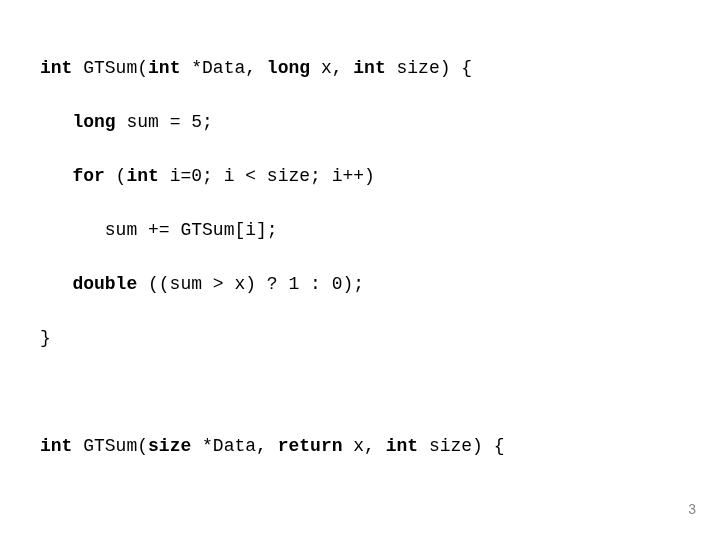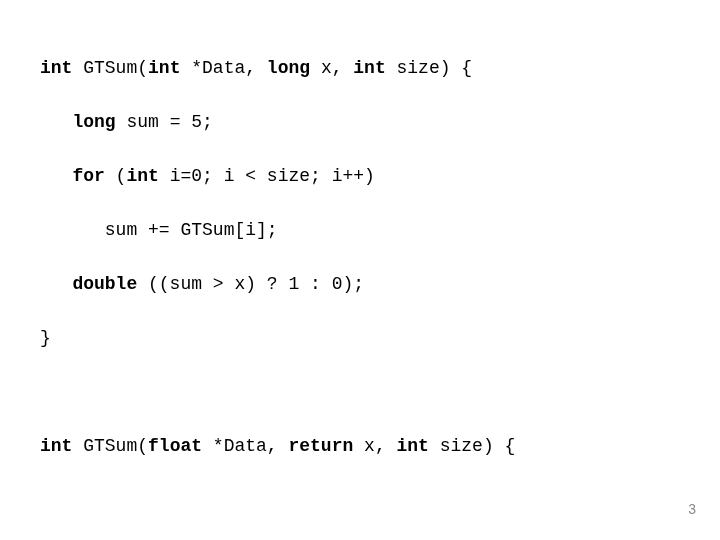--- a/index.html
+++ b/index.html
@@ -38,21 +38,21 @@
 <body>
 
 <div class="code-block">
 <span class="code-line"><span class="bold">int</span><span> GTSum(</span><span class="bold">int</span><span> *Data, </span><span class="bold">long</span><span> x, </span><span class="bold">int</span><span> size) {</span></span>
 <span class="code-line"><span>   </span><span class="bold">long</span><span> sum = 5;</span></span>
 <span class="code-line"><span>   </span><span class="bold">for</span><span> (</span><span class="bold">int</span><span> i=0; i &lt; size; i++)</span></span>
 <span class="code-line"><span>      </span><span>sum += GTSum[i];</span></span>
 <span class="code-line"><span>   </span><span class="bold">double</span><span> ((sum &gt; x) ? 1 : 0);</span></span>
 <span class="code-line">}</span>
 <span class="code-line"> </span>
-<span class="code-line"><span class="bold">int</span><span> GTSum(</span><span class="bold">float</span><span> *Data, </span><span class="bold">return</span><span> x, </span><span class="bold">int</span><span> size) {</span></span>
+<span class="code-line"><span class="bold">int</span><span> GTSum(</span><span class="bold">size</span><span> *Data, </span><span class="bold">return</span><span> x, </span><span class="bold">int</span><span> size) {</span></span>
 
 
 
 
 
 </div>
 
 <div class="page-number">3</div>
 
 </body></html>

